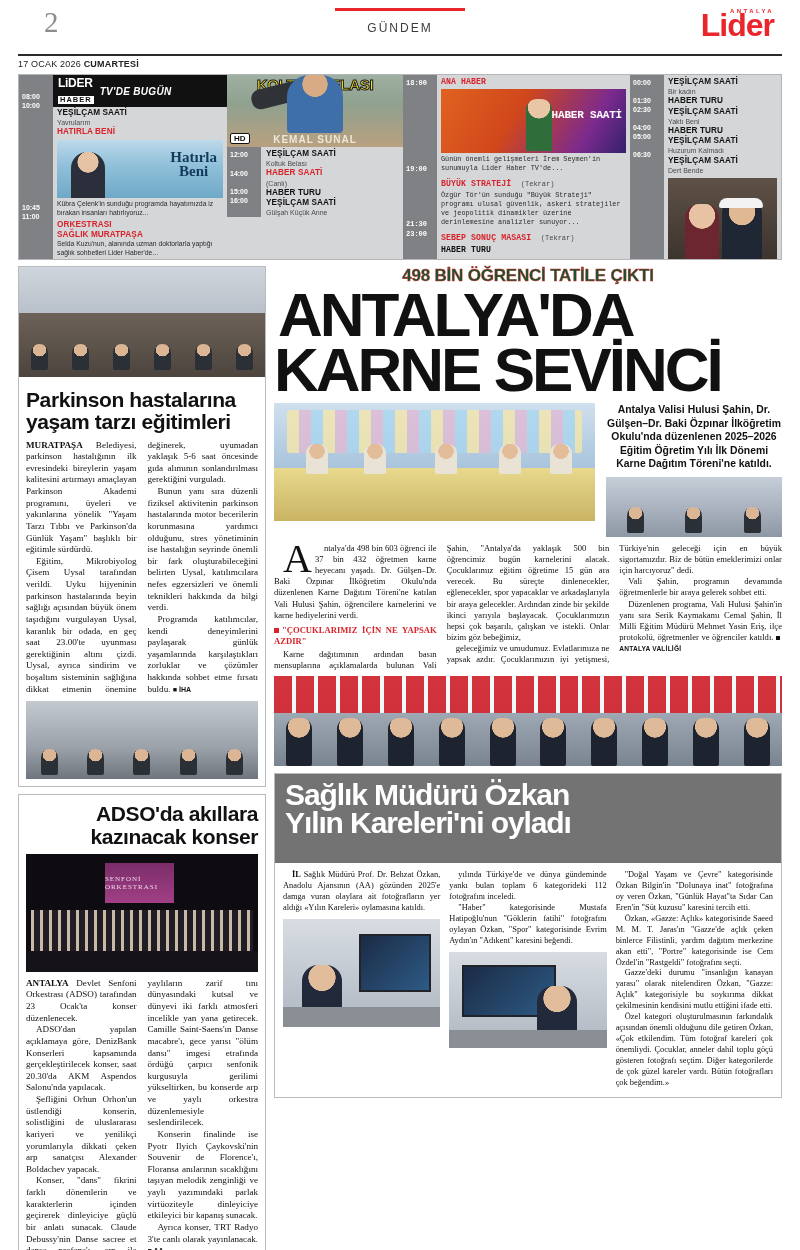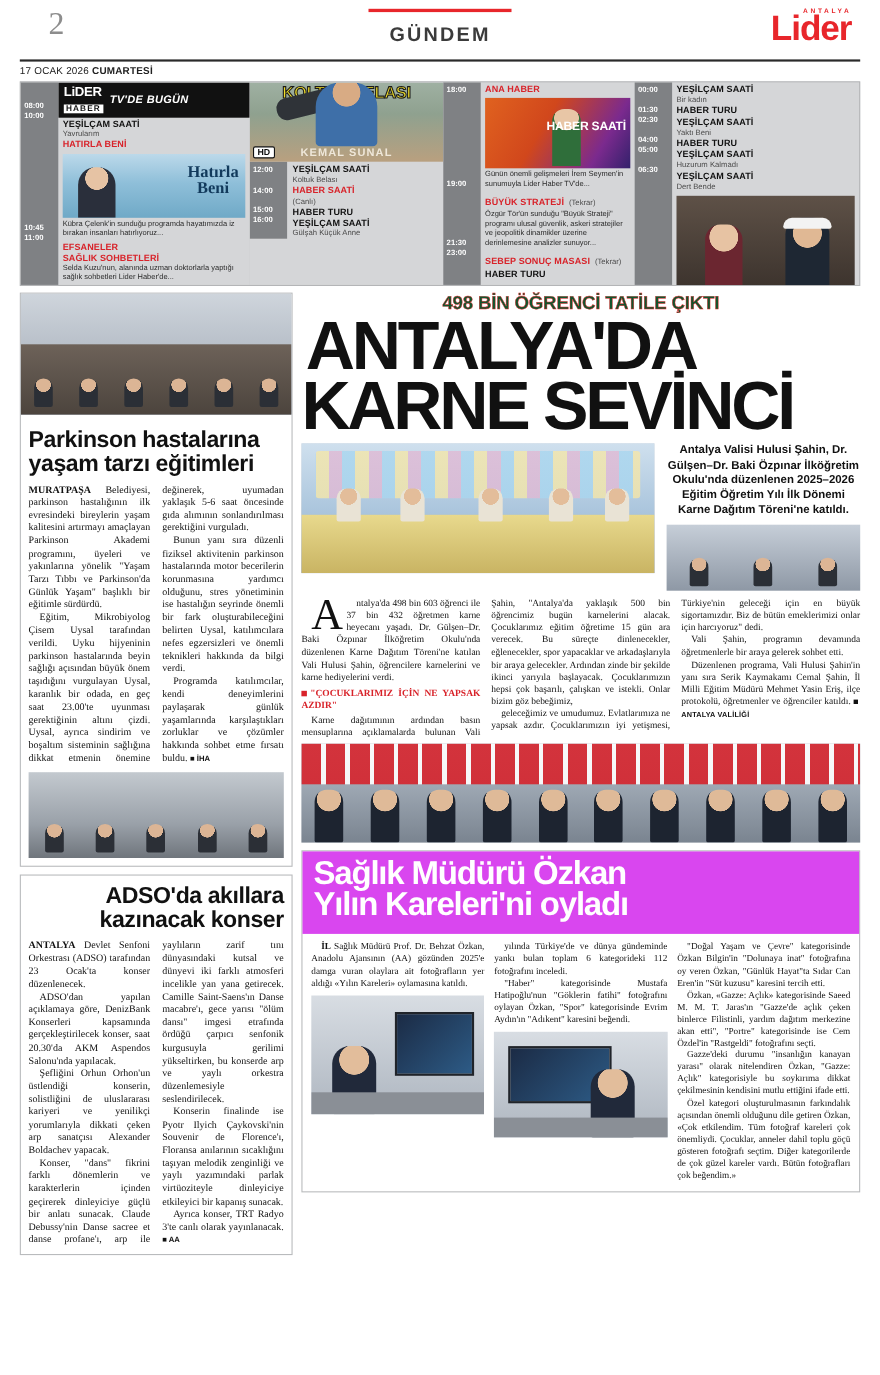--- a/index.html
+++ b/index.html
@@ -15,21 +15,21 @@
 
   
   .masthead {
     position: relative; height: 52px; padding-top: 8px;
     display: flex; align-items: flex-start; justify-content: space-between;
   }
   .page-num { font-size: 29px; color: #8d8d8d; font-weight: 400; line-height: 1;
               font-family: "Liberation Serif", serif; padding-left: 26px; }
   .section-title-wrap { position: absolute; left: 50%; transform: translateX(-50%); top: 8px; text-align: center; }
   .section-rule { width: 130px; height: 3px; background: #e8262b; margin: 0 auto 3px; }
-  .section-title { font-size: 18px; letter-spacing: 2px; color: #3b3b3b; font-weight: 700; margin-top: 10px; }
+  .section-title { font-size: 12px; letter-spacing: 2px; color: #3b3b3b; font-weight: 400; margin-top: 10px; }
   .brand { text-align: right; padding-right: 8px; }
   .brand-sub { font-size: 6px; letter-spacing: 2.4px; color: #e8262b; font-weight: 700; margin-bottom:-3px; }
   .brand-name { font-size: 32px; font-weight: 700; color: #e8262b; letter-spacing: -1px; line-height: .92; }
   .head-rule { height: 2px; background: #2a2a2a; margin: 2px 0 0 0; }
   .date-line { font-size: 9px; color: #222; padding: 3px 0 5px 0; letter-spacing: .2px; }
   .date-line b { font-weight: 700; }
 
   
   .tv-strip { display: flex; gap: 0; background: #c9cacc; border: 1px solid #b4b5b7; height: 186px; }
   .tv-col { display: flex; background: #d5d6d8; }
@@ -146,21 +146,21 @@
   .group-photo { width:100%; height: 90px; margin-top:4px; position:relative; overflow:hidden;
      background: linear-gradient(180deg,#b8c2cd 0%,#7a8490 100%); }
   .group-photo .flags { position:absolute; left:0; right:0; top:0; height:42%;
      background: repeating-linear-gradient(90deg,#d6232c 0 18px,#ffffff 18px 22px); opacity:.9;}
   .group-photo .row { position:absolute; left:0; right:0; bottom:0; display:flex; justify-content:space-around; align-items:flex-end;}
   .group-photo .row span { width:26px;height:48px;border-radius:11px 11px 2px 2px;
      background: radial-gradient(circle at 50% 18%, #dfba98 0 26%, #1d2430 27% 100%); }
 
   
   .feature { margin-top: 7px; border:1px solid #b9bbbd; }
-  .feature-head { background:#d946ef; padding: 7px 10px 11px; }
+  .feature-head { background:#737373; padding: 7px 10px 25px; }
   .feature-head h2 { color:#fff; font-size: 30px; font-weight: 700; line-height: .96; letter-spacing:-1.1px; }
   .feature-body { display:flex; gap:9px; padding: 7px 8px 8px; }
   .feat-col { flex:1; }
   .feat-col p { font-family:"Liberation Serif",serif; font-size:8.4px; line-height:1.3; text-align:justify; text-indent:9px;}
   .feat-photo { width:100%; height: 108px; position:relative; overflow:hidden;
      background: linear-gradient(180deg,#d8dde3 0%,#aeb6c0 100%); }
   .feat-photo .monitor { position:absolute; right:6%; top:14%; width:46%; height:54%;
      background: linear-gradient(135deg,#1b2b45,#2d5b86); border:2px solid #20242a; }
   .feat-photo .person2 { position:absolute; left:12%; bottom:0; width:40px;height:62px;border-radius:16px 16px 2px 2px;
      background: radial-gradient(circle at 50% 20%, #e2bd9b 0 25%, #21293a 26% 100%); }
@@ -212,22 +212,22 @@
           <div class="tv-sub">Yavrularım</div>
           <div class="tv-hd red">HATIRLA BENİ</div>
           <div class="ph ph-hatirla">
             <div class="person"></div>
             <div class="txt">
               <span>Hatırla</span><br>
               <span>Beni</span>
             </div>
           </div>
           <div class="tv-desc">Kübra Çelenk'in sunduğu programda hayatımızda iz bırakan insanları hatırlıyoruz...</div>
-          <div class="tv-hd red" style="margin-top:2px;">EFSANELER</div>
-          <div class="tv-hd red">SAĞLIK SOHBETLERİ</div>
+          <div class="tv-hd red" style="margin-top:2px;">ORKESTRASI</div>
+          <div class="tv-hd red">SAĞLIK MURATPAŞA</div>
           <div class="tv-desc">Selda Kuzu'nun, alanında uzman doktorlarla yaptığı sağlık sohbetleri Lider Haber'de...</div>
         </div>
       </div>
     </div>
 
     <div class="tv-col" style="width:176px;">
       <div class="tv-body" style="padding:0;">
         <div class="ph ph-koltuk">
           <div class="title">KOLTUK BELASI</div>
           <div class="bag"></div>
@@ -250,21 +250,21 @@
             <div class="tv-hd red">HABER SAATİ</div>
             <div class="tv-sub">(Canlı)</div>
             <div class="tv-hd">HABER TURU</div>
             <div class="tv-hd">YEŞİLÇAM SAATİ</div>
             <div class="tv-sub">Gülşah Küçük Anne</div>
           </div>
         </div>
       </div>
     </div>
 
-    <div class="tv-col" style="width:174px;">
+    <div class="tv-col" style="width:227px;font-family:Liberation Mono, monospace;">
       <div class="tv-times">
         <div>18:00</div>
         <div style="height:76px;"></div>
         <div>19:00</div>
         <div style="height:45px;"></div>
         <div>21:30</div>
         <div>23:00</div>
       </div>
       <div class="tv-body">
         <div class="tv-hd red">ANA HABER</div>
@@ -350,20 +350,27 @@
               <span></span>
               <span></span>
             </div>
           </div>
         </div>
       </div>
 
       <div class="box" style="margin-top:7px;">
         <div class="box-pad">
           <div class="art-head" style="text-align:right;margin-top:2px;">ADSO'da akıllara kazınacak konser</div>
+          <div class="concert-photo">
+            <div class="screen">
+                <span>SENFONİ ORKESTRASI</span>
+              </div>
+            <div class="orch"></div>
+            <div class="floor"></div>
+          </div>
           <div class="art-cols" style="margin-top:6px;">
             <p class="lead"><b>ANTALYA</b><span> Devlet Senfoni Orkestrası (ADSO) tarafından 23 Ocak'ta konser düzenlenecek.</span></p>
             <p>ADSO'dan yapılan açıklamaya göre, DenizBank Konserleri kapsamında gerçekleştirilecek konser, saat 20.30'da AKM Aspendos Salonu'nda yapılacak.</p>
             <p>Şefliğini Orhun Orhon'un üstlendiği konserin, solistliğini de uluslararası kariyeri ve yenilikçi yorumlarıyla dikkati çeken arp sanatçısı Alexander Boldachev yapacak.</p>
             <p>Konser, "dans" fikrini farklı dönemlerin ve karakterlerin içinden geçirerek dinleyiciye güçlü bir anlatı sunacak. Claude Debussy'nin Danse sacree et danse profane'ı, arp ile yaylıların zarif tını dünyasındaki kutsal ve dünyevi iki farklı atmosferi incelikle yan yana getirecek. Camille Saint-Saens'ın Danse macabre'ı, gece yarısı "ölüm dansı" imgesi etrafında ördüğü çarpıcı senfonik kurgusuyla gerilimi yükseltirken, bu konserde arp ve yaylı orkestra düzenlemesiyle seslendirilecek.</p>
             <p>Konserin finalinde ise Pyotr Ilyich Çaykovski'nin Souvenir de Florence'ı, Floransa anılarının sıcaklığını taşıyan melodik zenginliği ve yaylı yazımındaki parlak virtüoziteyle dinleyiciye etkileyici bir kapanış sunacak.</p>
             <p><span>Ayrıca konser, TRT Radyo 3'te canlı olarak yayınlanacak.</span> <span class="src">■ <span>AA</span></span></p>
           </div>
         </div>
       </div>

